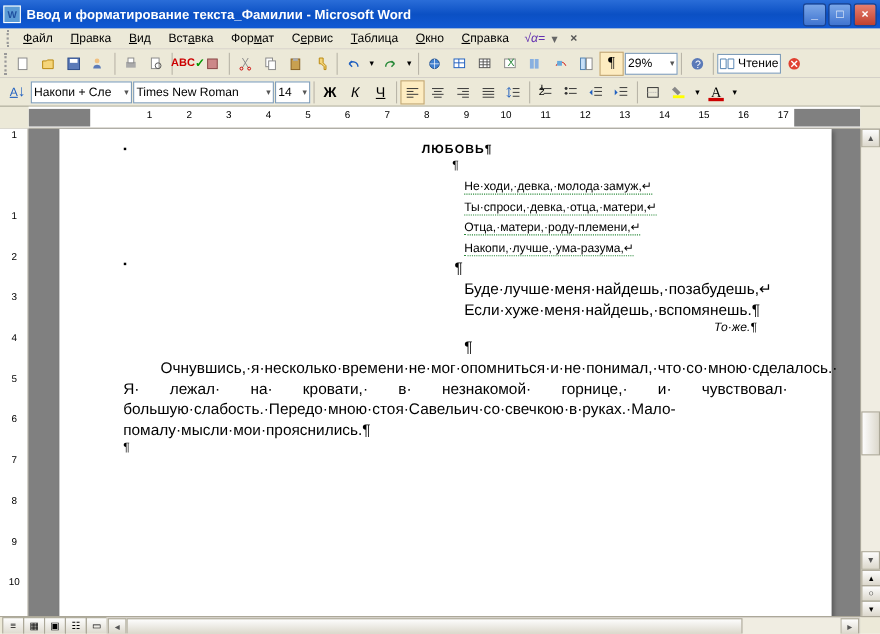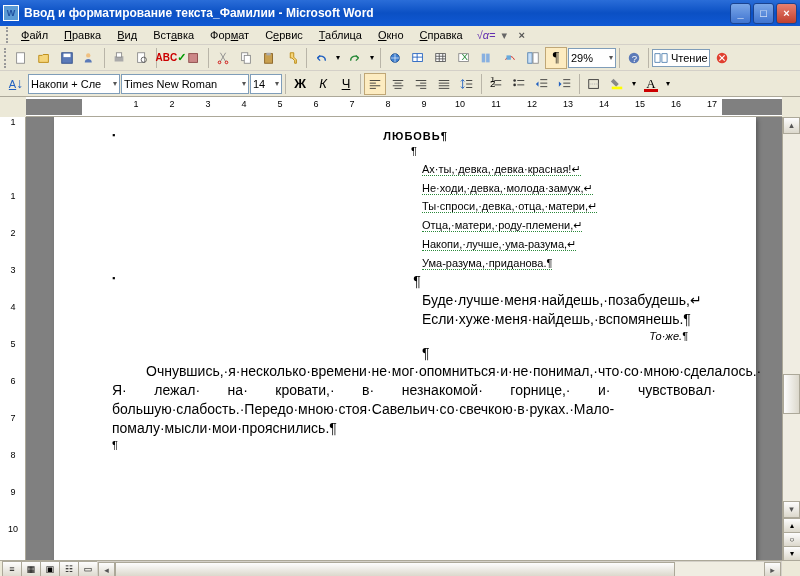--- a/index.html
+++ b/index.html
@@ -409,26 +409,24 @@
   </div>
   <div class="docarea">
     <div class="page">
       <div class="pagec">
         <div style="display:flex">
             <span style="font-size:9px">▪</span>
             <div class="title" style="flex:1">ЛЮБОВЬ¶</div>
           </div>
         <div style="text-align:center">¶</div>
         <div id="poem">
-            <div class="poem"><span>Ах·ты,·девка,·девка·красная!↵</span></div>
             <div class="poem"><span>Не·ходи,·девка,·молода·замуж,↵</span></div>
             <div class="poem"><span>Ты·спроси,·девка,·отца,·матери,↵</span></div>
             <div class="poem"><span>Отца,·матери,·роду-племени,↵</span></div>
             <div class="poem"><span>Накопи,·лучше,·ума-разума,↵</span></div>
-            <div class="poem"><span>Ума-разума,·приданова.¶</span></div>
           </div>
         <div style="display:flex">
             <span style="font-size:9px">▪</span>
             <div class="poem2" style="margin-left:298px">¶</div>
           </div>
         <div id="poem2">
             <div class="poem2">Буде·лучше·меня·найдешь,·позабудешь,↵</div>
             <div class="poem2">Если·хуже·меня·найдешь,·вспомянешь.¶</div>
           </div>
         <div class="src2">То·же.¶</div>

